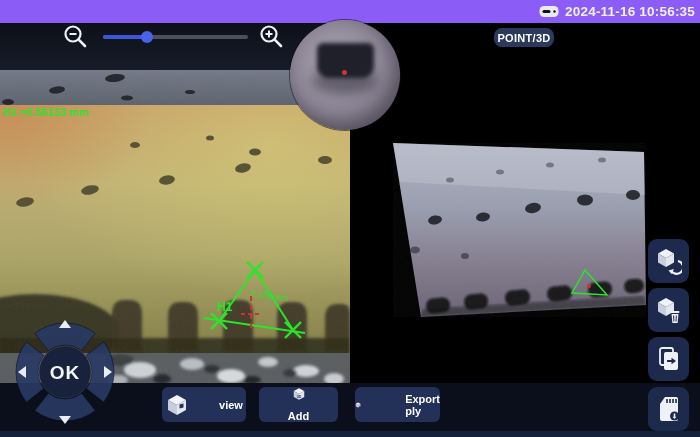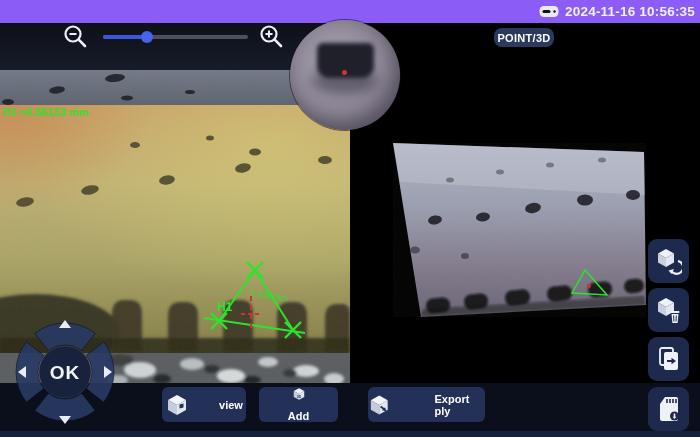--- a/index.html
+++ b/index.html
@@ -39,21 +39,21 @@
   .camera-svg{position:absolute;left:0;top:70px;}
   .cloud-svg{position:absolute;left:380px;top:120px;}
   
   .bottom-bar{position:absolute;left:0;top:383px;width:700px;height:54px;background:#0a0f1b;}
   .bottom-strip{position:absolute;left:0;top:431px;width:700px;height:6px;background:#15203a;}
   .tool-btn{position:absolute;top:387px;height:35px;background:#233158;border-radius:6px;
     display:flex;align-items:center;justify-content:center;gap:9px;color:#fff;
     font-size:11px;font-weight:bold;cursor:pointer;box-sizing:border-box;}
   .tool-btn.view{left:162px;width:84px;gap:30px;}
   .tool-btn.add{left:259px;width:79px;flex-direction:column;}
-  .tool-btn.export{left:368px;width:117px;gap:44px;}
+  .tool-btn.export{left:355px;width:85px;gap:44px;}
   
   .side-btn{position:absolute;left:648px;width:41px;height:44px;background:#1e2a4d;border-radius:9px;
     display:flex;align-items:center;justify-content:center;cursor:pointer;}
   .side-1{top:239px;} .side-2{top:288px;} .side-3{top:337px;} .side-4{top:387px;}
   
   .dpad{position:absolute;left:12px;top:316px;z-index:7;}
 </style>
 </head>
 <body>
 

